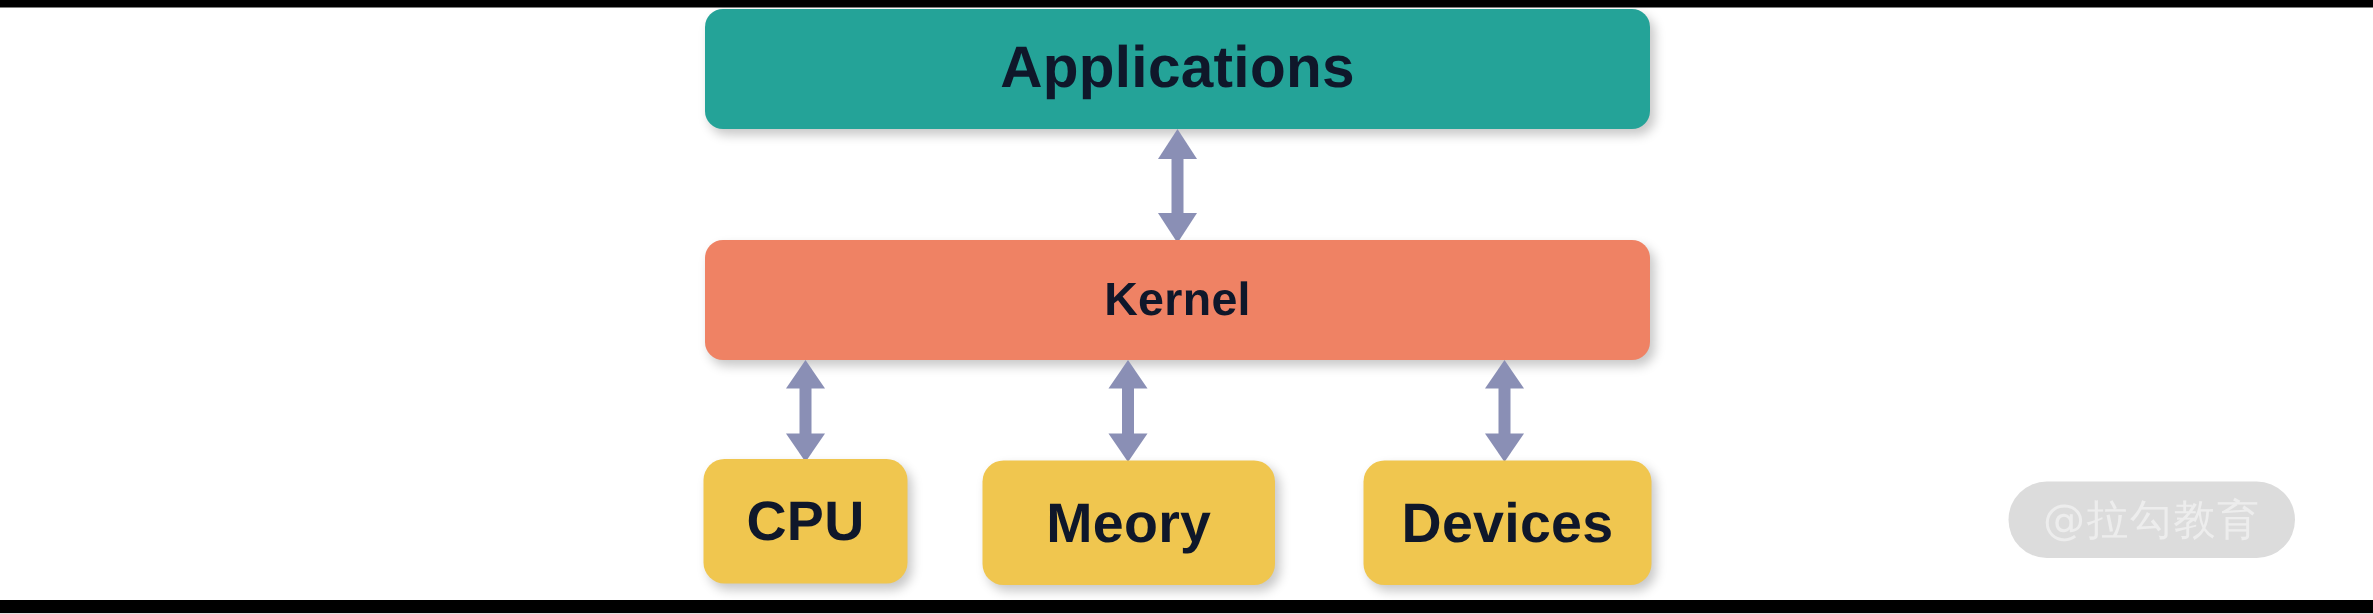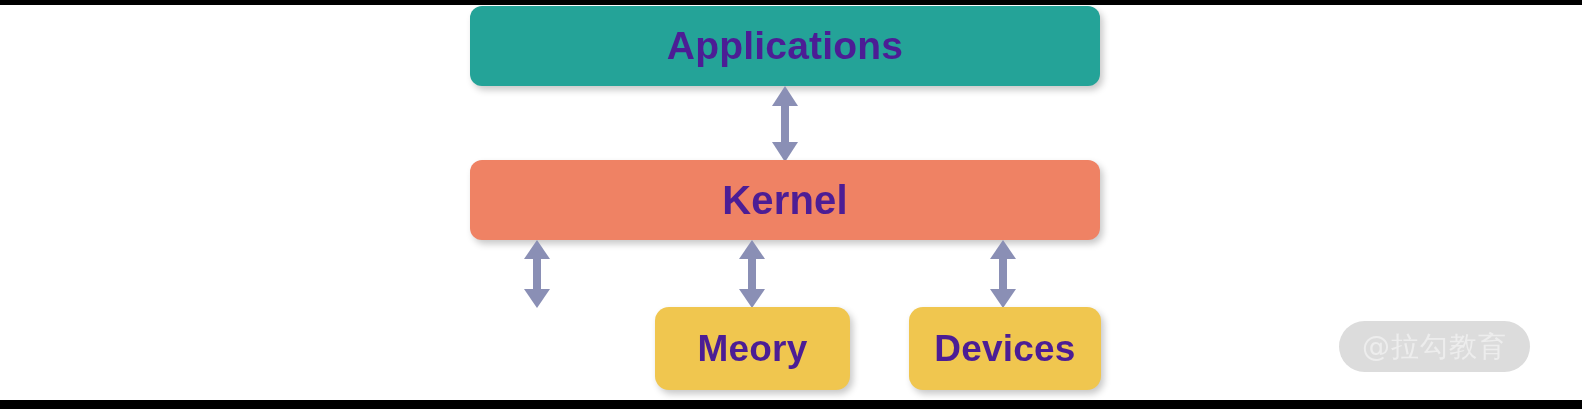--- a/index.html
+++ b/index.html
@@ -30,39 +30,39 @@
   .bar-bottom { top: 400px; height: 9px; }
 
   
   .node {
     position: absolute;
     display: flex;
     align-items: center;
     justify-content: center;
     border-radius: 12px;
     box-shadow: 3px 4px 7px rgba(0,0,0,0.22);
-    color: #4c1d95;
+    color: #0f172a;
     font-weight: 600;
     letter-spacing: 0.2px;
     white-space: nowrap;
     user-select: none;
   }
 
   .node-applications {
     left: 470px;  top: 6px;
     width: 630px; height: 80px;
     background: #24A398;
     font-size: 39px;
   }
 
   .node-kernel {
     left: 470px;  top: 160px;
     width: 630px; height: 80px;
     background: #EF8264;
-    font-size: 40px;
+    font-size: 31px;
   }
 
   .node-cpu {
     left: 469px;  top: 306px;
     width: 136px; height: 83px;
     background: #F0C64F;
     border-radius: 14px;
     font-size: 37px;
   }
 
@@ -155,20 +155,23 @@
   </div>
 
   <div class="arrow arrow-kernel-dev">
     <svg width="34" height="68" viewBox="0 0 34 68" xmlns="http://www.w3.org/2000/svg">
       <rect x="13" y="13" width="8" height="42" fill="#8A8FB5"></rect>
       <polygon points="17,0 30,19 4,19" fill="#8A8FB5"></polygon>
       <polygon points="17,68 30,49 4,49" fill="#8A8FB5"></polygon>
     </svg>
   </div>
 
+  <div class="node node-cpu">
+    <span>CPU</span>
+  </div>
 
   <div class="node node-devices">
     <span>Devices</span>
   </div>
 
   <div class="node node-memory">
     <span>Meory</span>
   </div>
 
   <div class="watermark">

